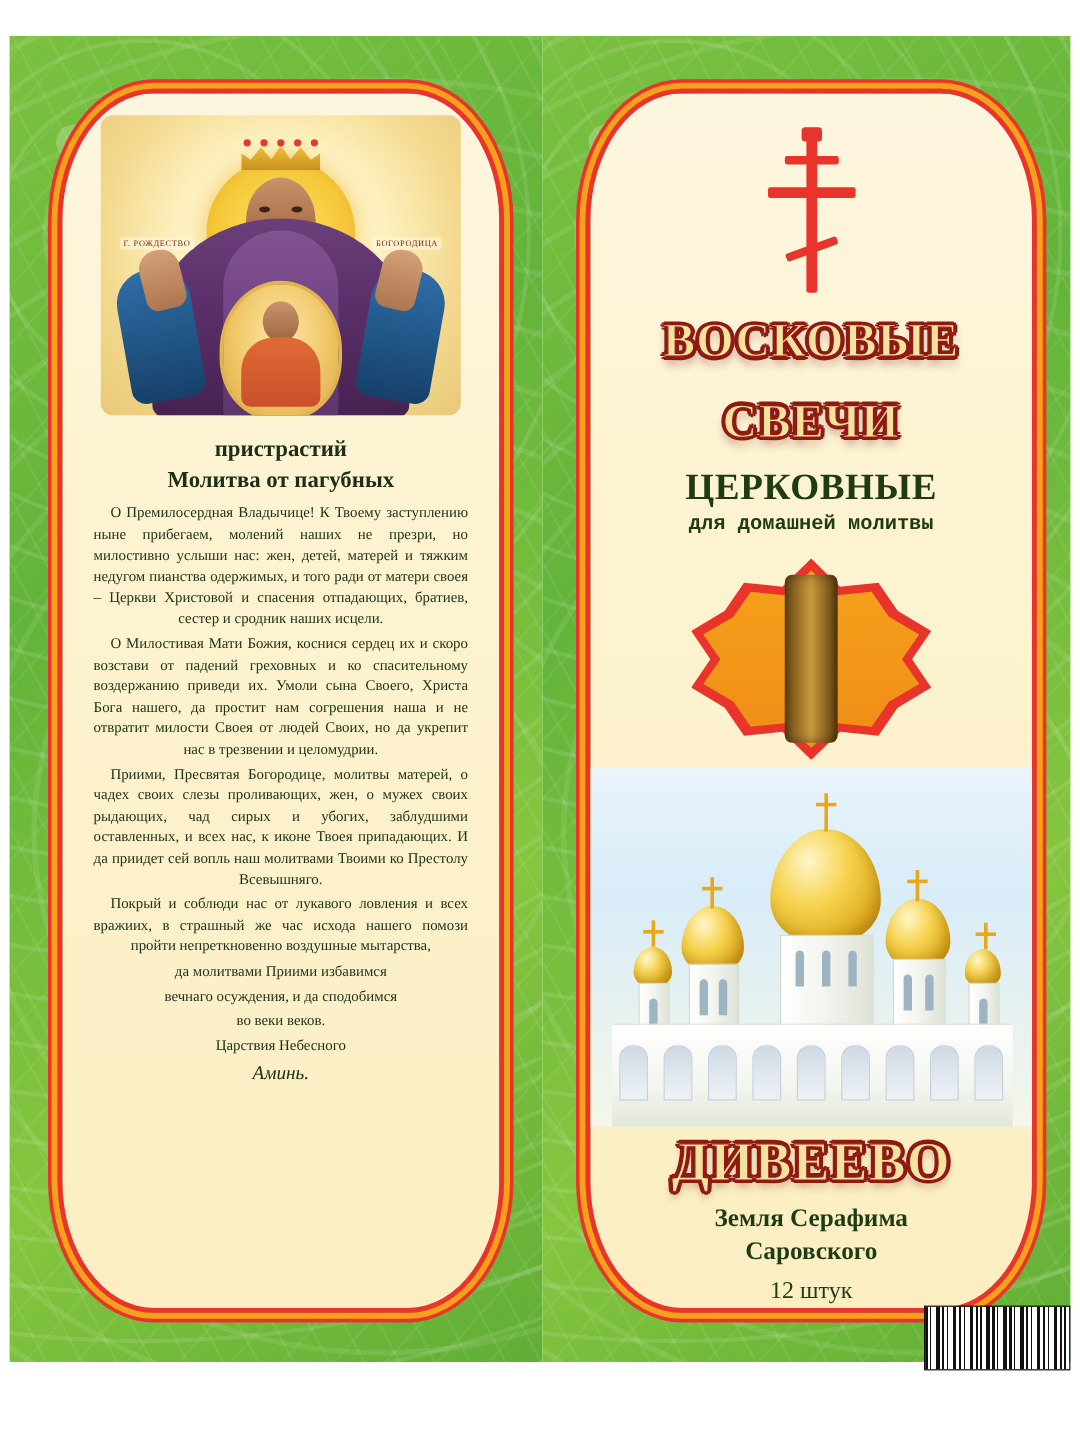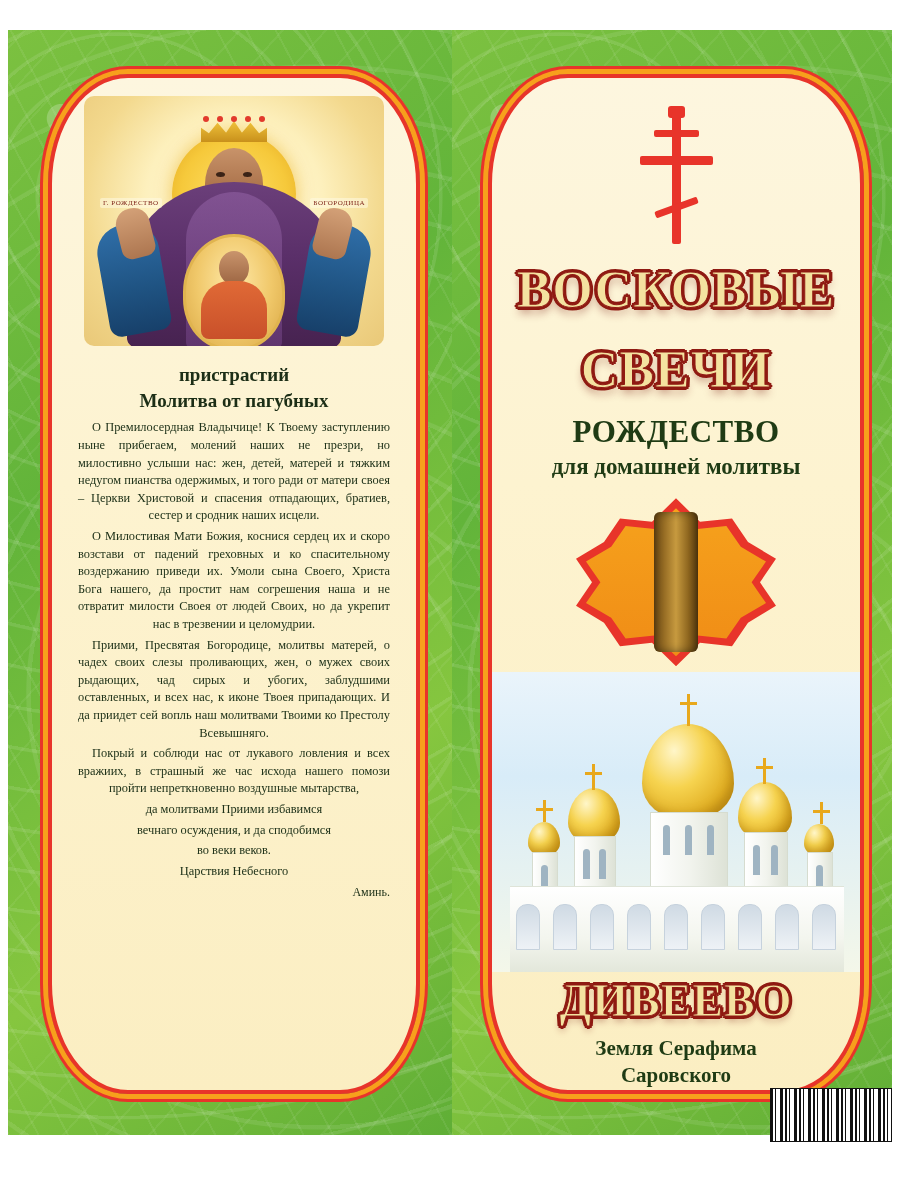--- a/index.html
+++ b/index.html
@@ -273,23 +273,24 @@
     text-align: justify;
     text-align-last: center;
     text-indent: 14px;
   }
   .prayer-body p.centered {
     text-align: center;
     text-indent: 0;
   }
   .amen {
     margin-top: 2px;
-    text-align: right;
-    font-size: 12px;
+    text-align: center;
+    font-size: 16px;
     color: #20331a;
+    font-style: italic;
   }
 
   
   .cross {
     position: relative;
     width: 96px;
     height: 132px;
     margin: 34px auto 0;
   }
   .cross .bar {
@@ -301,21 +302,21 @@
   .cross .h1  { left: 26px; top: 18px; width: 45px; height: 7px; }
   .cross .h2  { left: 12px; top: 44px; width: 73px; height: 9px; }
   .cross .h3  { left: 26px; top: 92px; width: 45px; height: 7px; transform: rotate(-20deg); }
   .cross .cap { left: 40px; top: -6px; width: 17px; height: 12px; border-radius: 3px; }
 
   .title-wax {
     margin: 18px 0 0;
     text-align: center;
     font-family: "Liberation Serif", serif;
     font-weight: bold;
-    font-size: 52px;
+    font-size: 40px;
     line-height: 1.08;
     letter-spacing: 1px;
     color: #f4e2a0;
     text-shadow:
       -2px -2px 0 #8f1a12, 2px -2px 0 #8f1a12, -2px 2px 0 #8f1a12, 2px 2px 0 #8f1a12,
       0 -3px 0 #8f1a12, 0 3px 0 #8f1a12, -3px 0 0 #8f1a12, 3px 0 0 #8f1a12,
       0 6px 8px rgba(120,25,15,0.45);
     -webkit-text-stroke: 1px #8f1a12;
   }
   .title-wax .l2 { display: block; margin-top: 24px; }
@@ -325,23 +326,23 @@
     text-align: center;
     font-family: "Liberation Serif", serif;
     font-weight: bold;
     font-size: 31px;
     color: #1f3b14;
     letter-spacing: 0.5px;
   }
   .title-sub {
     margin: 4px 0 0;
     text-align: center;
-    font-family: Liberation Serif, serif;
+    font-family: Liberation Mono, monospace;
     font-weight: bold;
-    font-size: 23px;
+    font-size: 17px;
     color: #1f3b14;
   }
 
   
   .window-wrap {
     position: relative;
     width: 200px;
     height: 168px;
     margin: 18px auto 0;
   }
@@ -569,21 +570,21 @@
           <div class="bar h1"></div>
           <div class="bar h2"></div>
           <div class="bar h3"></div>
         </div>
 
         <div class="title-wax">
           <span>ВОСКОВЫЕ</span>
           <span class="l2">СВЕЧИ</span>
         </div>
 
-        <div class="title-church">РОЖДЕСТВО</div>
+        <div class="title-church">ЦЕРКОВНЫЕ</div>
         <div class="title-sub">для домашней молитвы</div>
 
         <div class="window-wrap">
           <div class="quatrefoil"></div>
           <div class="quatrefoil-inner"></div>
           <div class="window-hole"></div>
         </div>
 
         <div class="monastery">
           <div class="dome big"></div>

